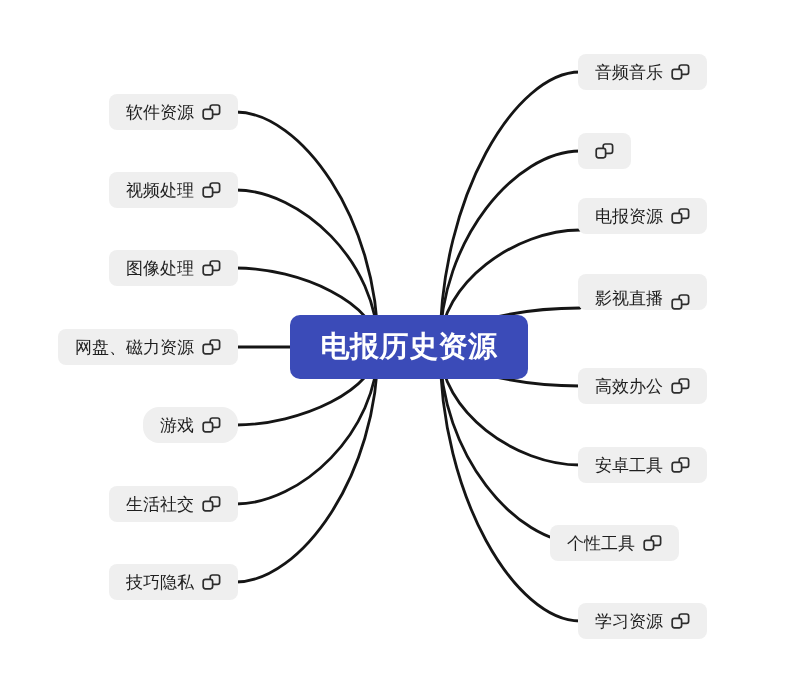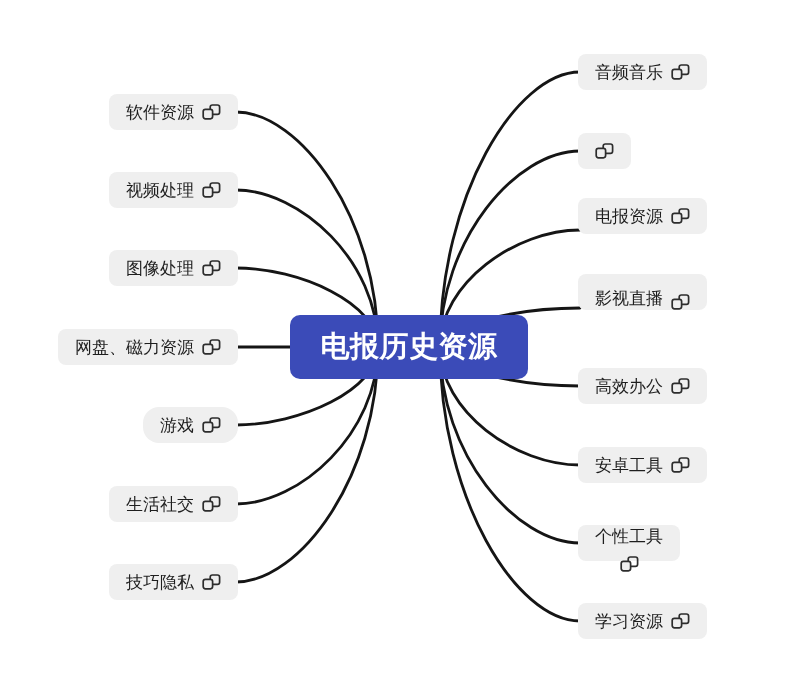--- a/index.html
+++ b/index.html
@@ -189,21 +189,21 @@
       </div>
       <div class="branch-node" style="top: 465px; left: 578px;">
         <span>安卓工具</span>
         <span class="icon">
           <svg width="19" height="16" viewBox="0 0 19 16" aria-hidden="true">
             <rect x="8.2" y="1" width="9.4" height="9.4" rx="2.2" fill="none" stroke="#2D2D2D" stroke-width="1.7"></rect>
             <rect x="1.2" y="5.4" width="9.4" height="9.4" rx="2.2" fill="#EFEFEF" stroke="#2D2D2D" stroke-width="1.7"></rect>
           </svg>
         </span>
       </div>
-      <div class="branch-node" style="top: 543px; left: 578px; flex-direction: column;">
+      <div class="branch-node" style="top: 543px; left: 550px;">
         <span>个性工具</span>
         <span class="icon">
           <svg width="19" height="16" viewBox="0 0 19 16" aria-hidden="true">
             <rect x="8.2" y="1" width="9.4" height="9.4" rx="2.2" fill="none" stroke="#2D2D2D" stroke-width="1.7"></rect>
             <rect x="1.2" y="5.4" width="9.4" height="9.4" rx="2.2" fill="#EFEFEF" stroke="#2D2D2D" stroke-width="1.7"></rect>
           </svg>
         </span>
       </div>
       <div class="branch-node" style="top: 621px; left: 578px;">
         <span>学习资源</span>

